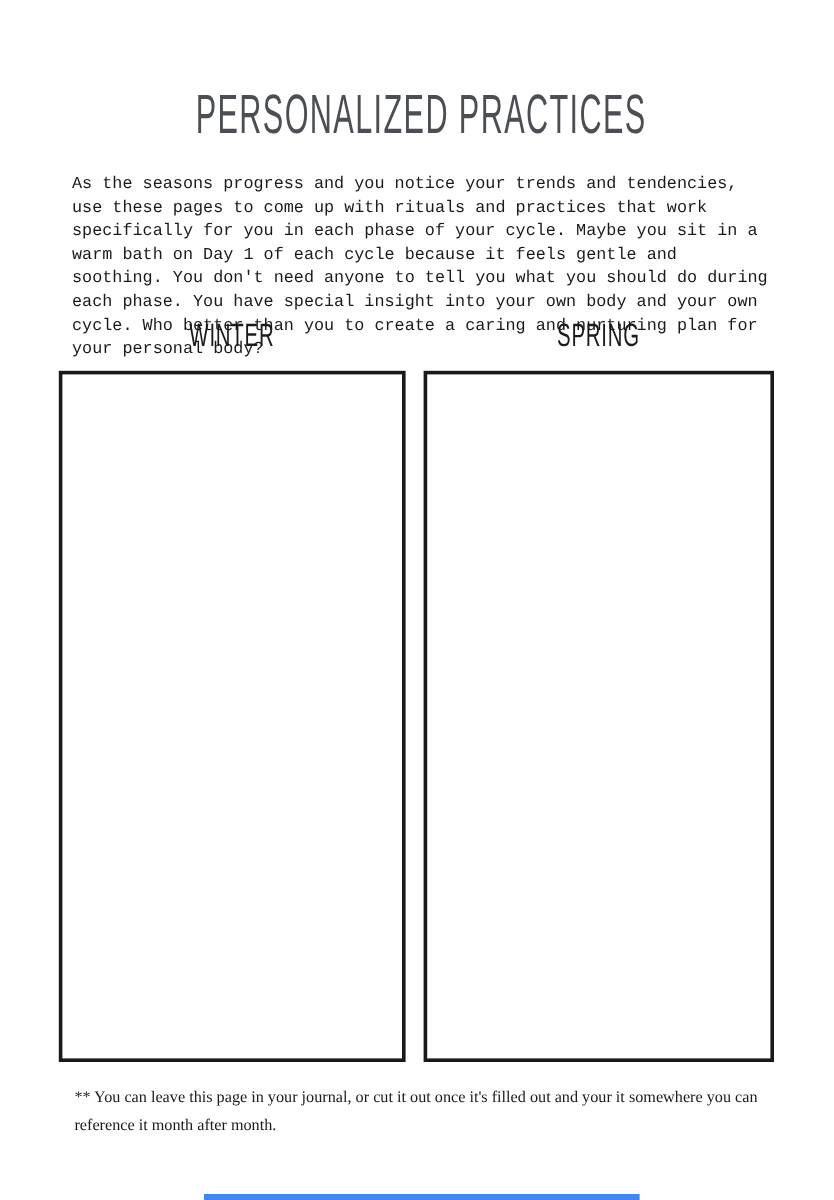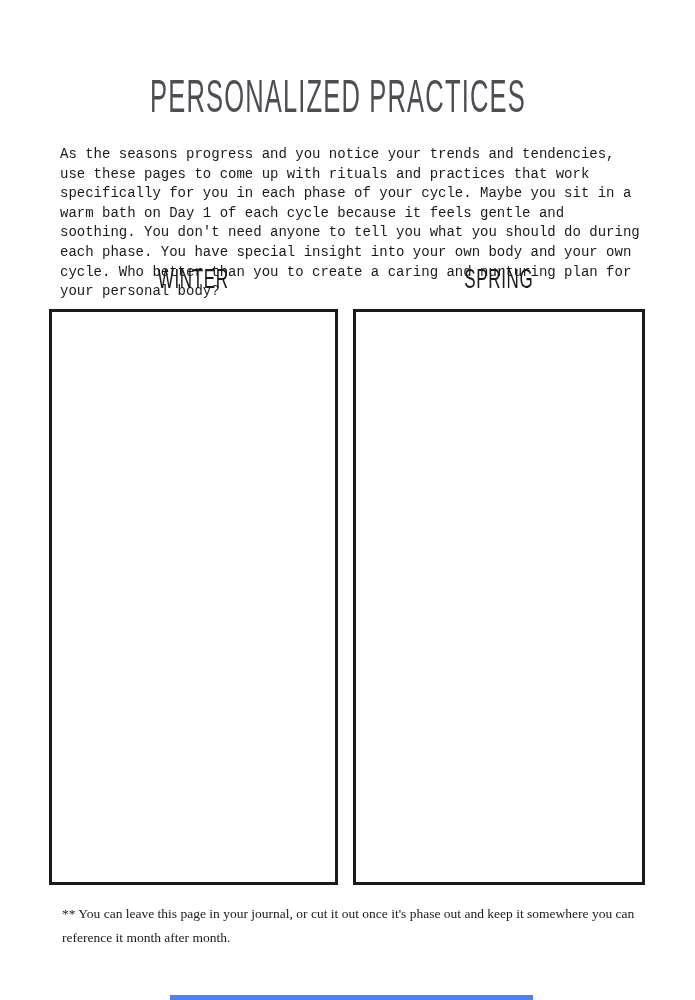--- a/index.html
+++ b/index.html
@@ -10,21 +10,21 @@
     overflow: hidden;
     font-family: "Liberation Serif", serif;
   }
   .page {
     position: absolute; inset: 0;
     background: #ffffff;
   }
   
   .title-wrap {
     position: absolute; top: 70px; left: 0; width: 675px;
-    text-align: center;
+    text-align: right;
   }
   .title {
     display: inline-block;
     font-family: "Liberation Sans", sans-serif;
     font-weight: 400;
     font-size: 44px;
     letter-spacing: 2px;
     color: #4b4e53;
     white-space: nowrap;
     transform: scale(0.58, 1.05);
@@ -94,17 +94,17 @@
   </div>
 
   <div class="col-label right">
     <span>SPRING</span>
   </div>
 
   <div class="season-box left"></div>
 
   <div class="season-box right"></div>
 
-  <p class="footnote">** You can leave this page in your journal, or cut it out once it's phase out and keep it somewhere you can reference it month after month.</p>
+  <p class="footnote">** You can leave this page in your journal, or cut it out once it's filled out and your it somewhere you can reference it month after month.</p>
 
   <div class="accent-bar"></div>
 
 </div>
 
 </body></html>

